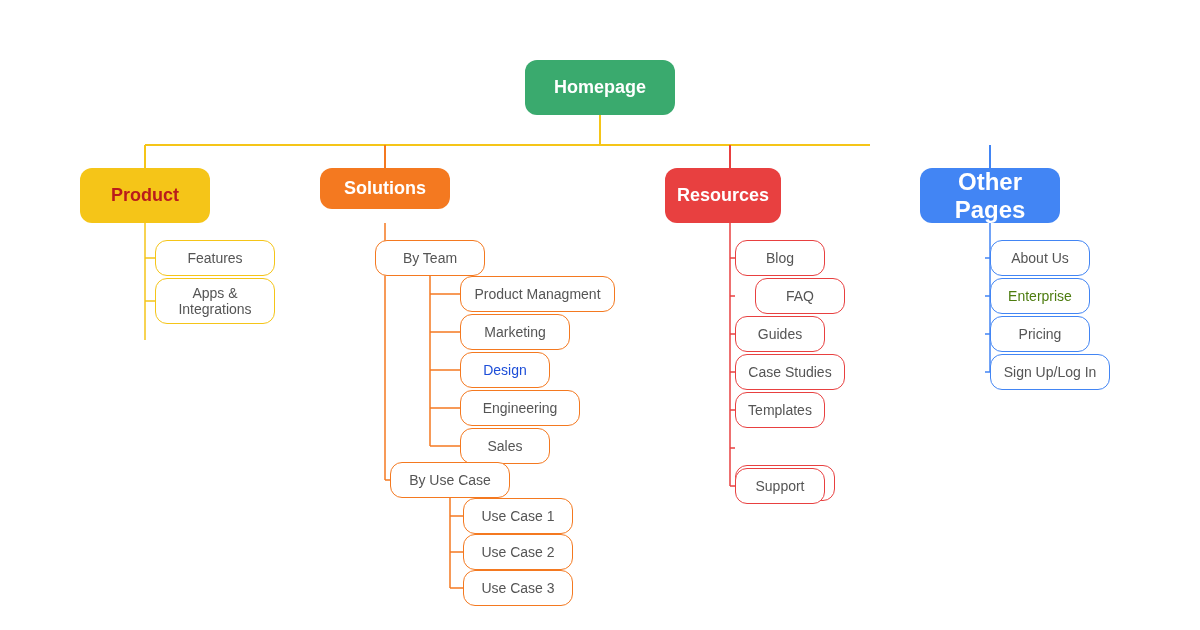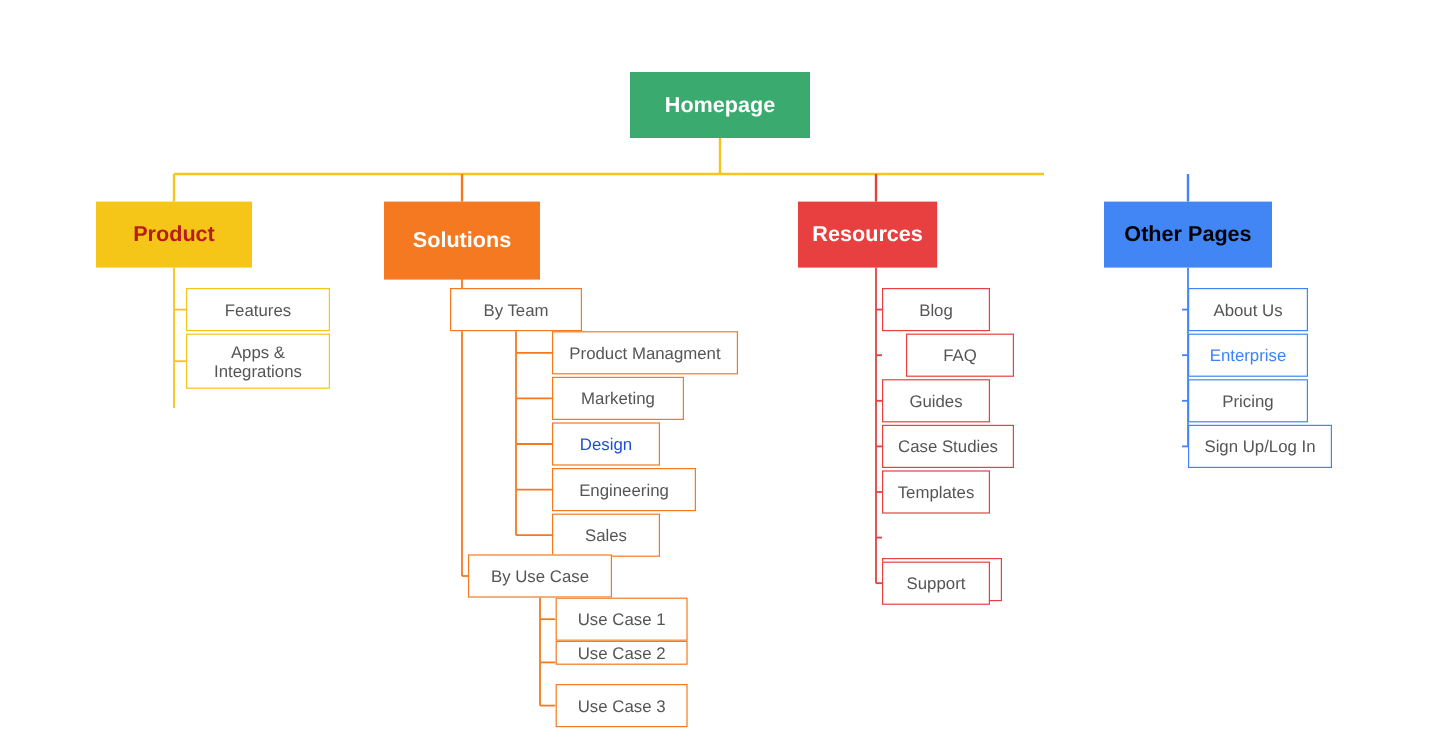--- a/index.html
+++ b/index.html
@@ -18,21 +18,21 @@
       height: 630px;
       pointer-events: none;
     }
     .node {
       position: absolute;
       display: flex;
       align-items: center;
       justify-content: center;
       text-align: center;
       font-size: 14px;
-      border-radius: 0;
+      border-radius: 12px;
       padding: 6px 10px;
     }
     
     .node-homepage {
       background: #3aaa6e;
       color: #fff;
       font-size: 18px;
       font-weight: bold;
       width: 150px;
       height: 55px;
@@ -68,21 +68,21 @@
       left: 155px;
       top: 278px;
     }
     
     .node-solutions {
       background: #f47920;
       color: #fff;
       font-size: 18px;
       font-weight: bold;
       width: 130px;
-      height: 65px;
+      height: 41px;
       left: 320px;
       top: 168px;
     }
     .node-byteam {
       background: #fff;
       color: #555;
       border: 1.5px solid #f47920;
       width: 110px;
       height: 36px;
       left: 375px;
@@ -149,21 +149,21 @@
       width: 110px;
       height: 36px;
       left: 463px;
       top: 498px;
     }
     .node-usecase2 {
       background: #fff;
       color: #555;
       border: 1.5px solid #f47920;
       width: 110px;
-      height: 20px;
+      height: 36px;
       left: 463px;
       top: 534px;
       text-align: right;
     }
     .node-usecase3 {
       background: #fff;
       color: #555;
       border: 1.5px solid #f47920;
       width: 110px;
       height: 36px;
@@ -242,40 +242,40 @@
       color: #555;
       border: 1.5px solid #e84040;
       width: 90px;
       height: 36px;
       left: 735px;
       top: 468px;
     }
     
     .node-otherpages {
       background: #4285f4;
-      color: #000000;
-      font-size: 18px;
+      color: #ffffff;
+      font-size: 24px;
       font-weight: bold;
       width: 140px;
       height: 55px;
       left: 920px;
       top: 168px;
     }
     .node-aboutus {
       background: #fff;
       color: #555;
       border: 1.5px solid #4285f4;
       width: 100px;
       height: 36px;
       left: 990px;
       top: 240px;
     }
     .node-enterprise {
       background: #fff;
-      color: #3b82f6;
+      color: #4d7c0f;
       border: 1.5px solid #4285f4;
       width: 100px;
       height: 36px;
       left: 990px;
       top: 278px;
     }
     .node-pricing {
       background: #fff;
       color: #555;
       border: 1.5px solid #4285f4;

